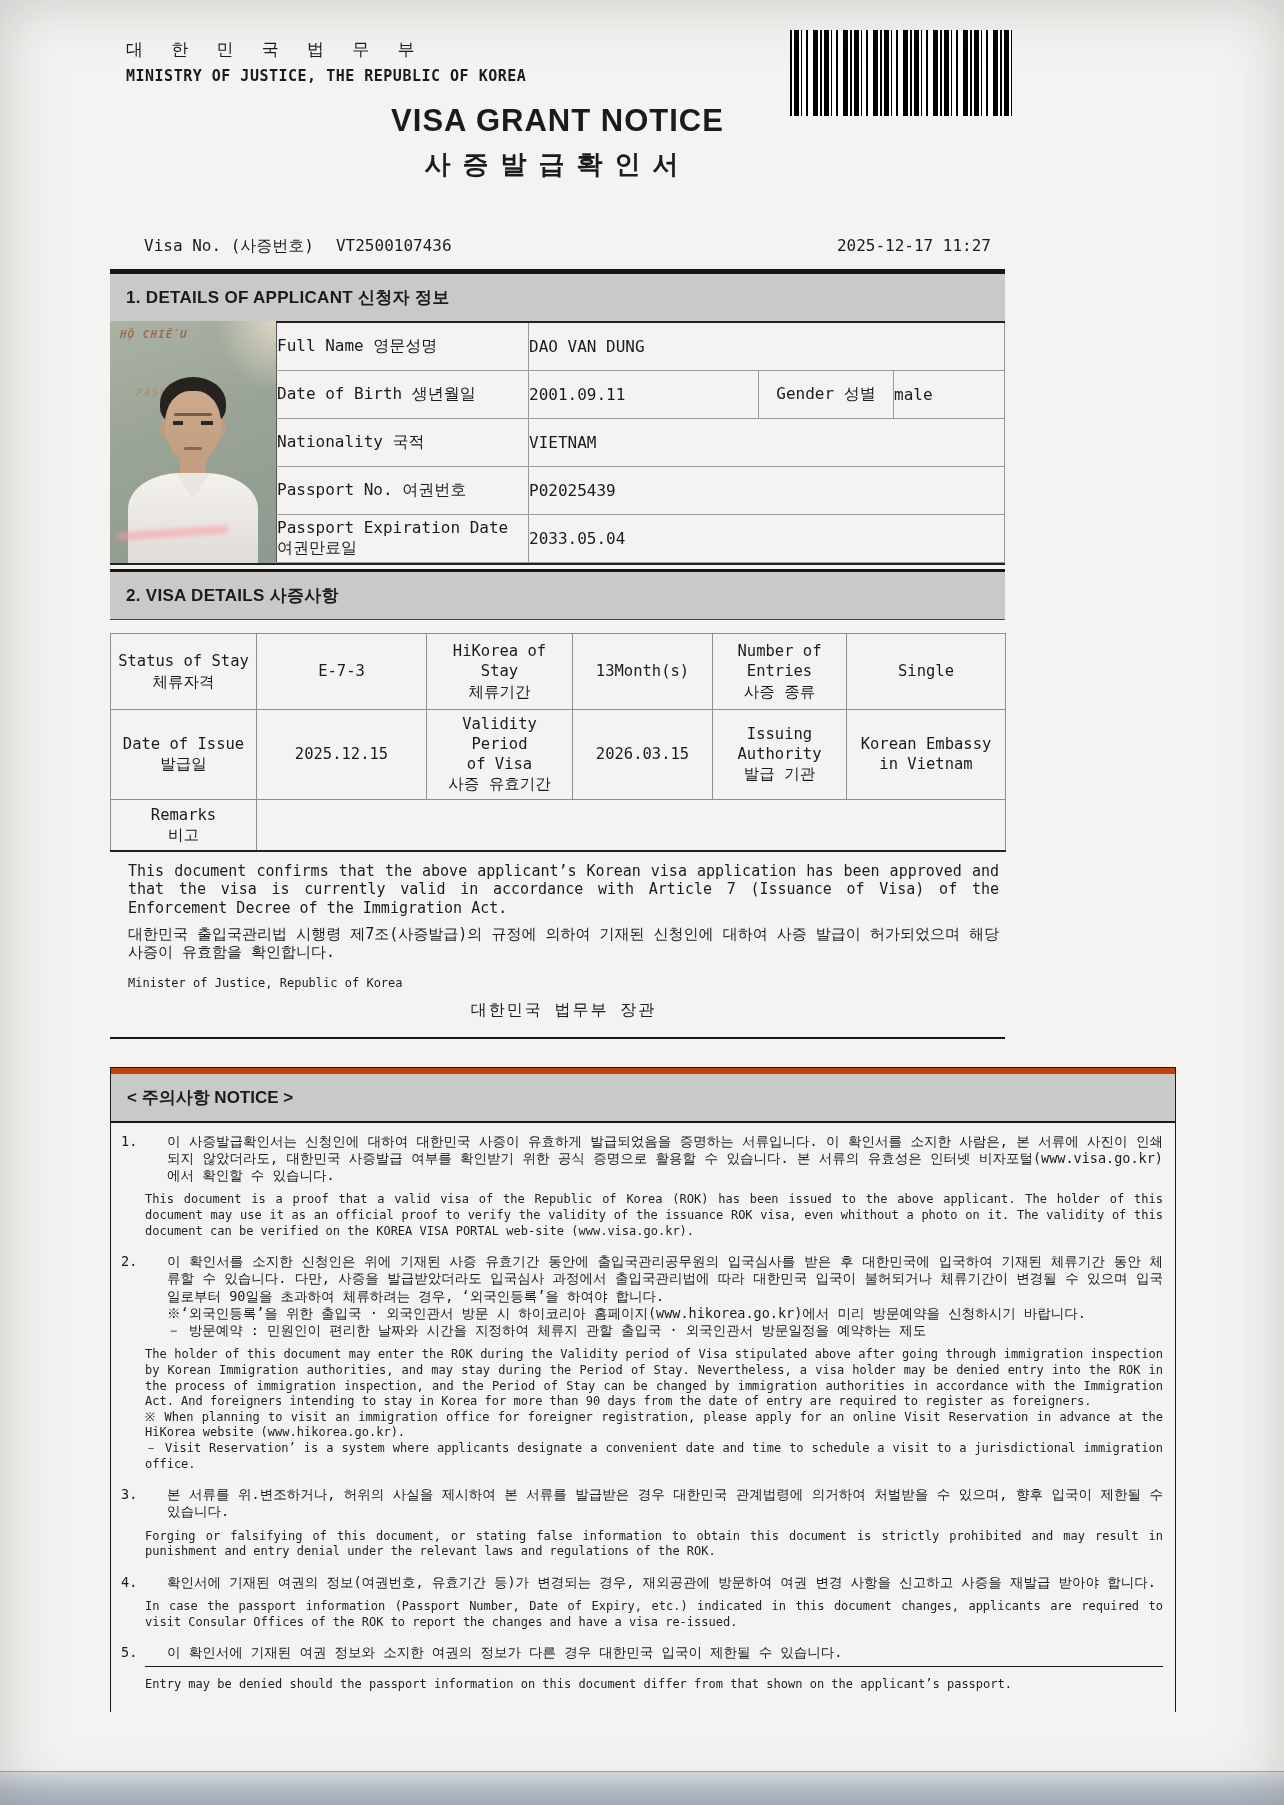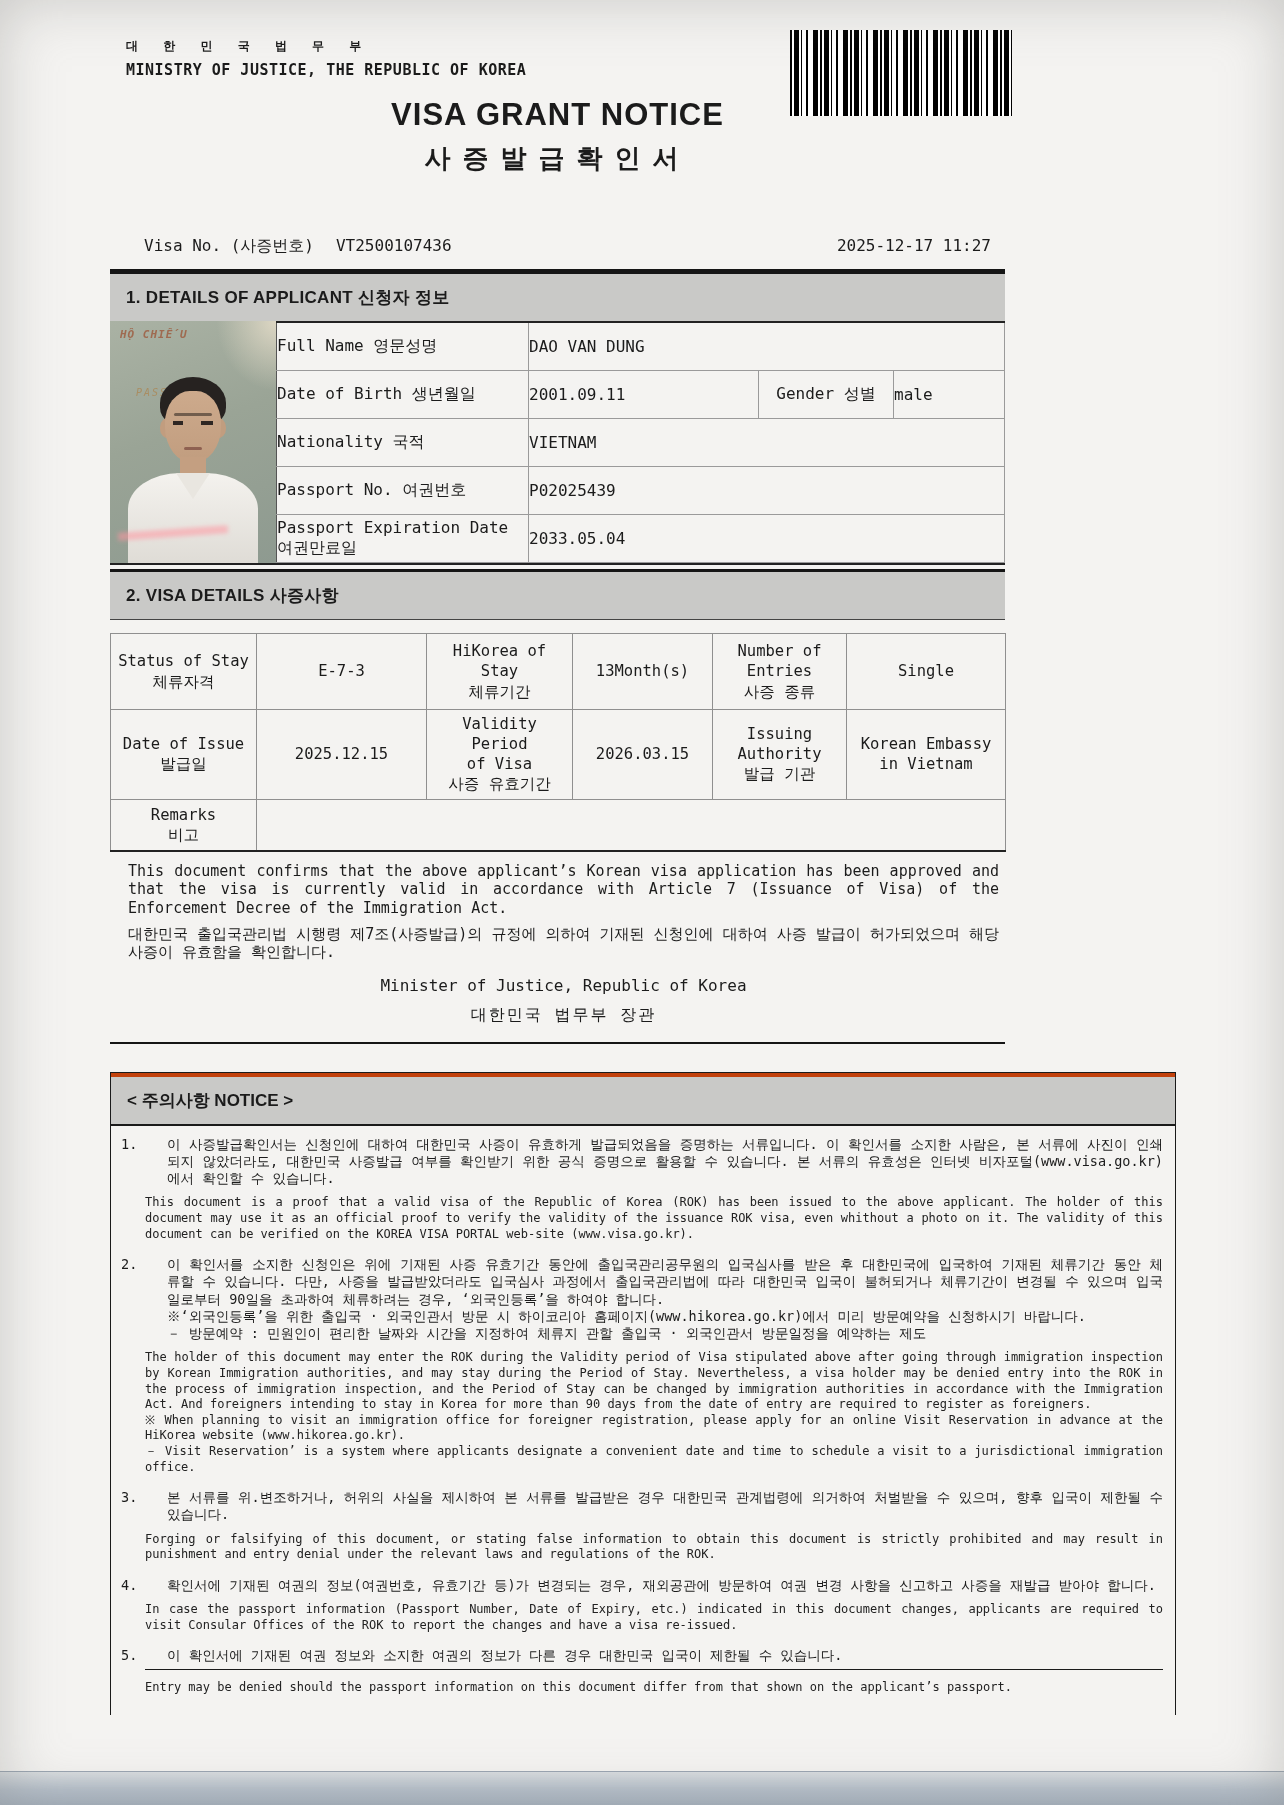--- a/index.html
+++ b/index.html
@@ -18,21 +18,21 @@
   }
   .desk-strip {
     position:absolute; left:0; right:0; bottom:0; height:34px;
     background:linear-gradient(#d8dcdf 0%, #b7c1cc 55%, #aab6c3 100%);
     border-top:1px solid #9aa5b1;
   }
   .doc { position:relative; padding:30px 0 0 0; }
 
   
   .hdr { width:895px; margin:0 auto 0 110px; position:relative; height:190px; }
-  .ministry-ko { font-size:12px; font-weight:bold; letter-spacing:9px; padding:8px 0 0 16px; }
+  .ministry-ko { font-size:17px; font-weight:normal; letter-spacing:9px; padding:8px 0 0 16px; }
   .ministry-en { font-size:15px; font-weight:bold; letter-spacing:.5px; padding:6px 0 0 16px; }
   .barcode {
     position:absolute; top:0; left:680px; width:222px; height:86px;
     background:repeating-linear-gradient(90deg,
       #000 0 2px,#fff 2px 4px,#000 4px 9px,#fff 9px 11px,
       #000 11px 12px,#fff 12px 16px,#000 16px 18px,#fff 18px 23px,
       #000 23px 28px,#fff 28px 30px);
   }
   .title-en { text-align:center; font-size:31px; font-weight:bold; letter-spacing:1px; margin-top:18px; font-family:"Liberation Sans",sans-serif; }
   .title-ko { text-align:center; font-size:26px; font-weight:bold; letter-spacing:12px; margin-top:8px; }
@@ -82,27 +82,27 @@
   .visa-table-wrap { width:895px; margin-left:110px;margin-top:13px; }
   .visa-table { border-collapse:collapse; width:100%; table-layout:fixed; }
   .visa-table td { border:1px solid #8f8f8f; font-size:15.5px; text-align:center; vertical-align:middle; padding:4px 6px; white-space:pre-line; line-height:1.3; }
   .visa-table tr.r1 td, .visa-table tr.r2 td { height:76px; }
   .visa-table tr.r3 td { height:52px; }
   .visa-table { border-bottom:2px solid #222; }
 
   
   .confirm { width:895px; margin:10px 0 0 110px; padding:0 6px 0 18px; }
   .confirm p { font-size:15px; line-height:1.22; margin-bottom:8px; text-align:justify; }
-  .minister { text-align:center; font-size:16px; margin-top:14px; }
+  .minister { text-align:left; font-size:12px; margin-top:14px; }
   .minister-ko { text-align:center; font-size:16px; margin-top:10px; letter-spacing:2px; }
   .rule2 { width:895px; margin:16px 0 0 110px; border-top:2.5px solid #151515; }
 
   
   .notice { width:1066px; margin:28px 0 0 110px; border:1.5px solid #1a1a1a; border-bottom:none; }
-  .notice-bar { background:#c9c9c7; border-top:4px solid #c2410c; border-bottom:2.5px solid #1a1a1a;
+  .notice-bar { background:#c9c9c7; border-top:6px solid #c2410c; border-bottom:2.5px solid #1a1a1a;
     font-size:17px; font-weight:bold; padding:12px 0 12px 16px; font-family:"Liberation Sans",sans-serif; }
   .notice-body { padding:10px 12px 6px 10px; }
   .nitem { display:flex; margin-bottom:4px; }
   .nnum { width:24px; flex:none; font-size:13.5px; line-height:1.28; }
   .ntxt { flex:1; }
   .nko { font-size:13.5px; line-height:1.28; white-space:pre-line; text-align:justify;margin-left:22px; }
   .nen { font-size:12px; line-height:1.3; white-space:pre-line; text-align:justify; margin:8px 0 10px 0; color:#222; }
   .final-rule { border-top:1.5px solid #1a1a1a; margin:4px 0 10px 0; }
 </style>
 </head>

